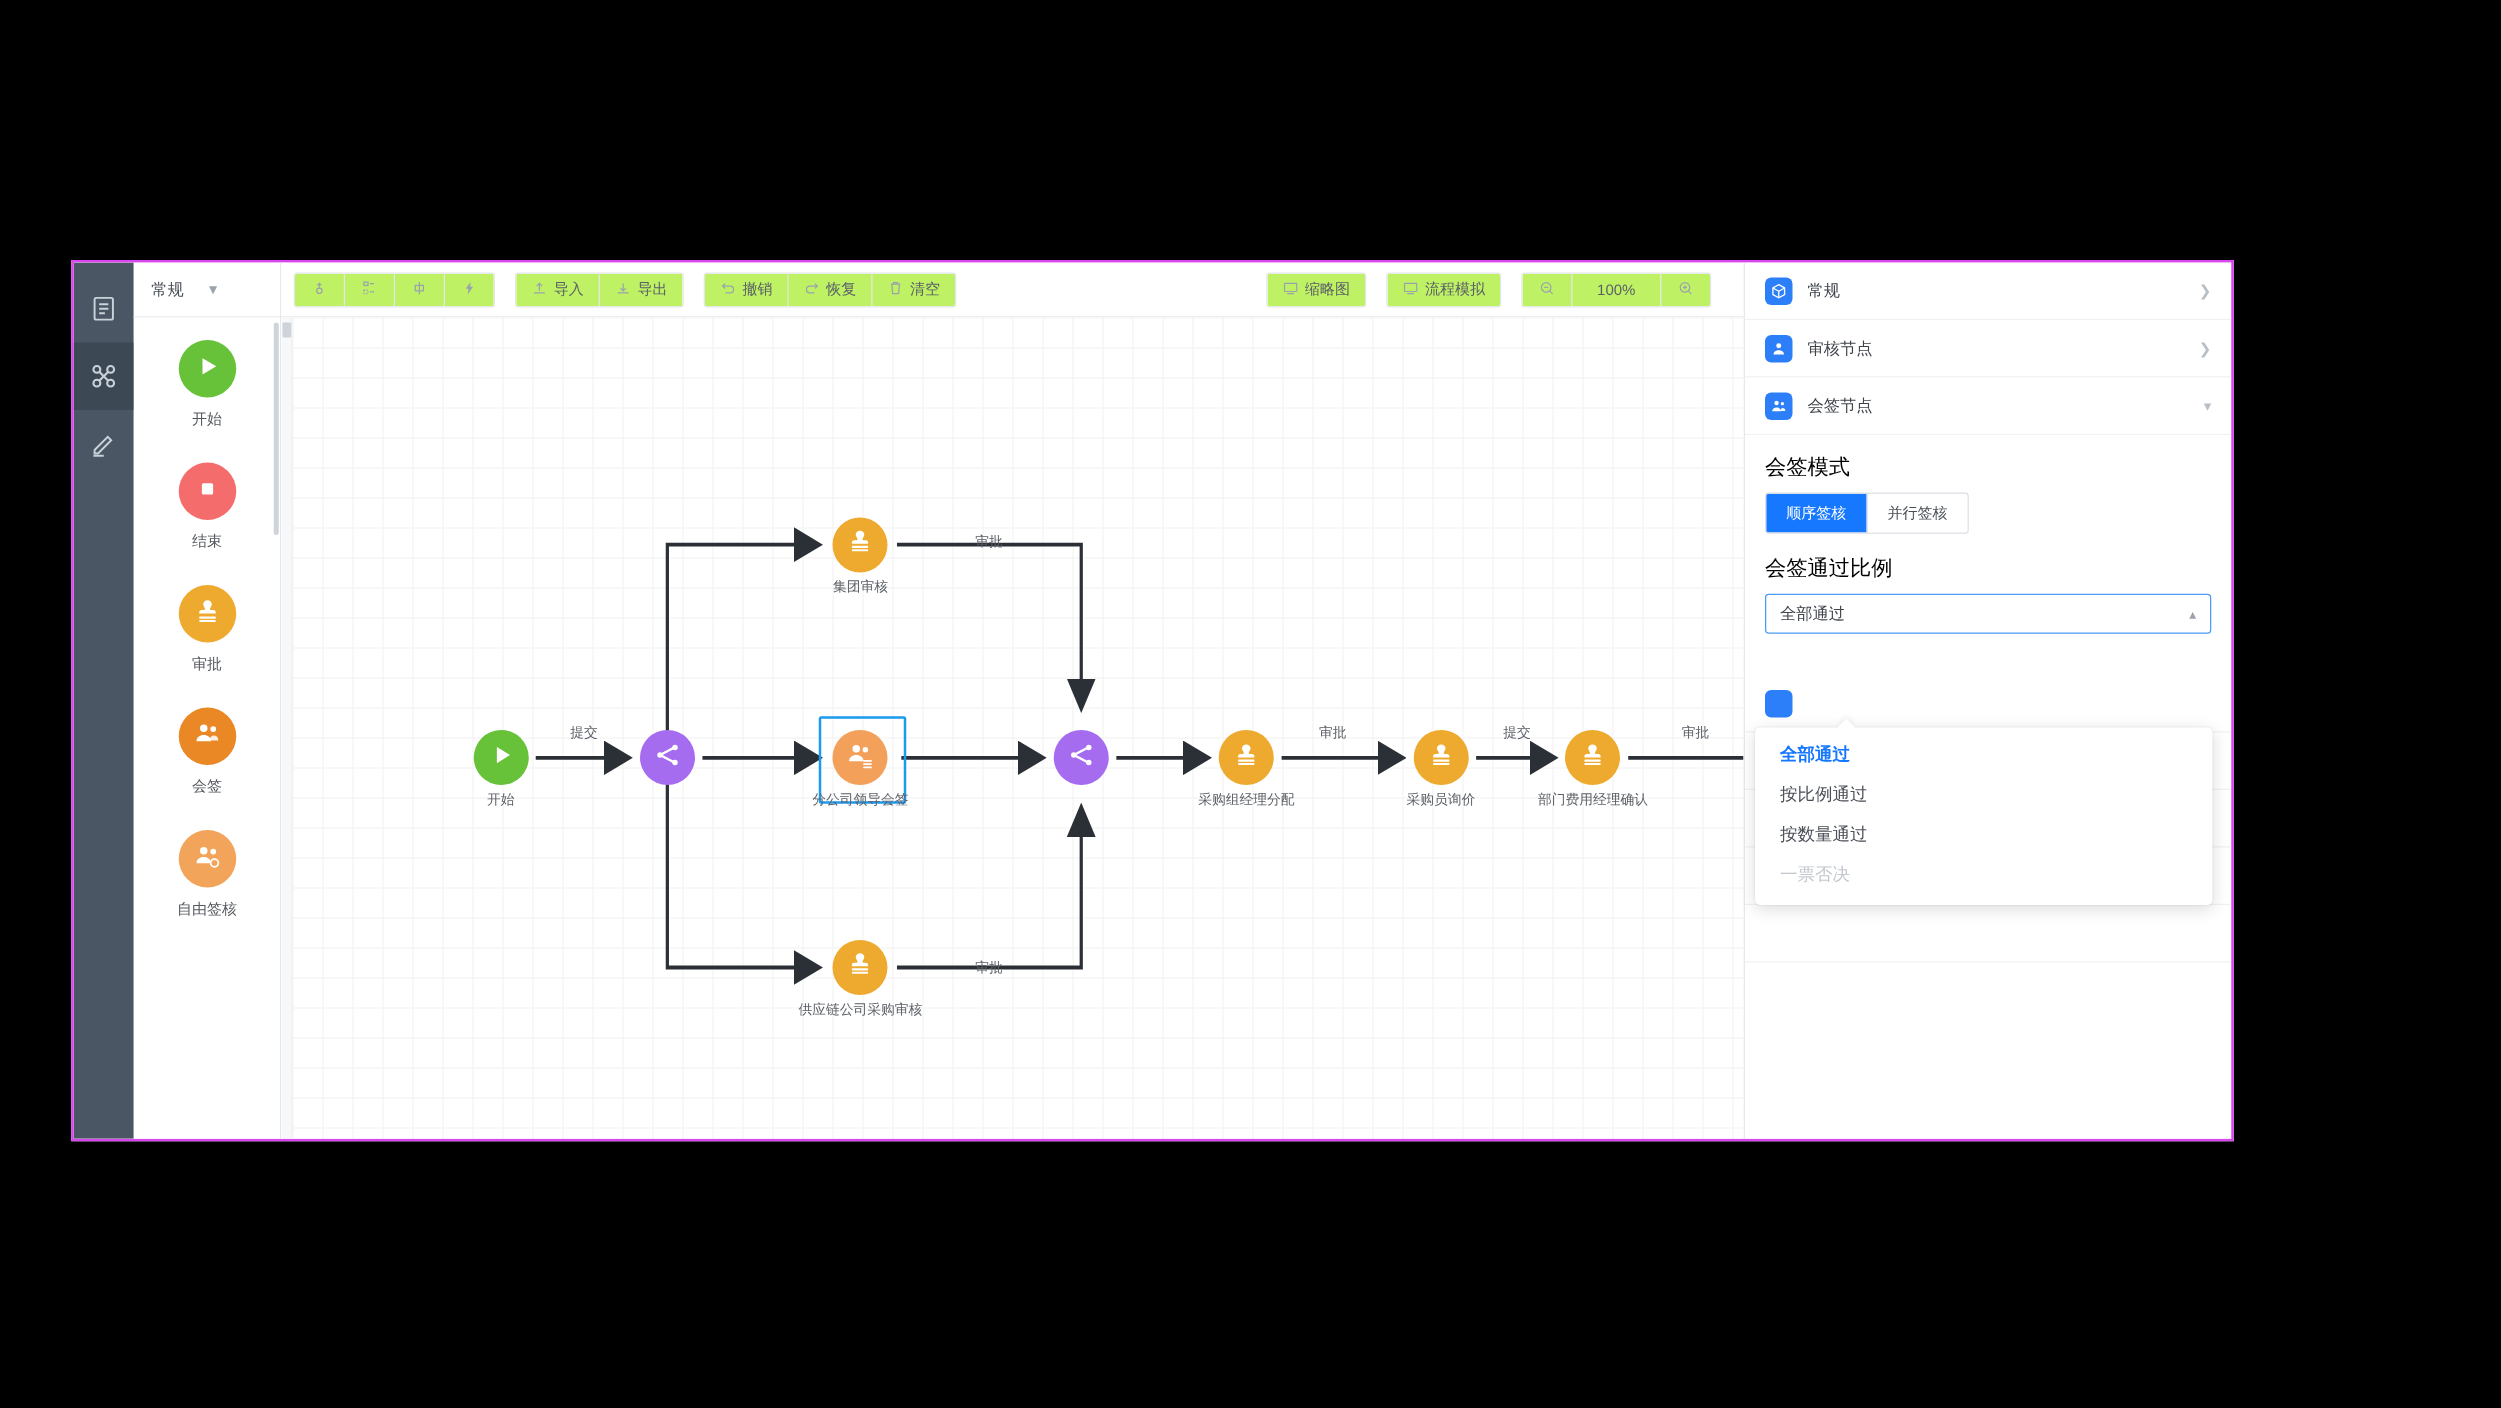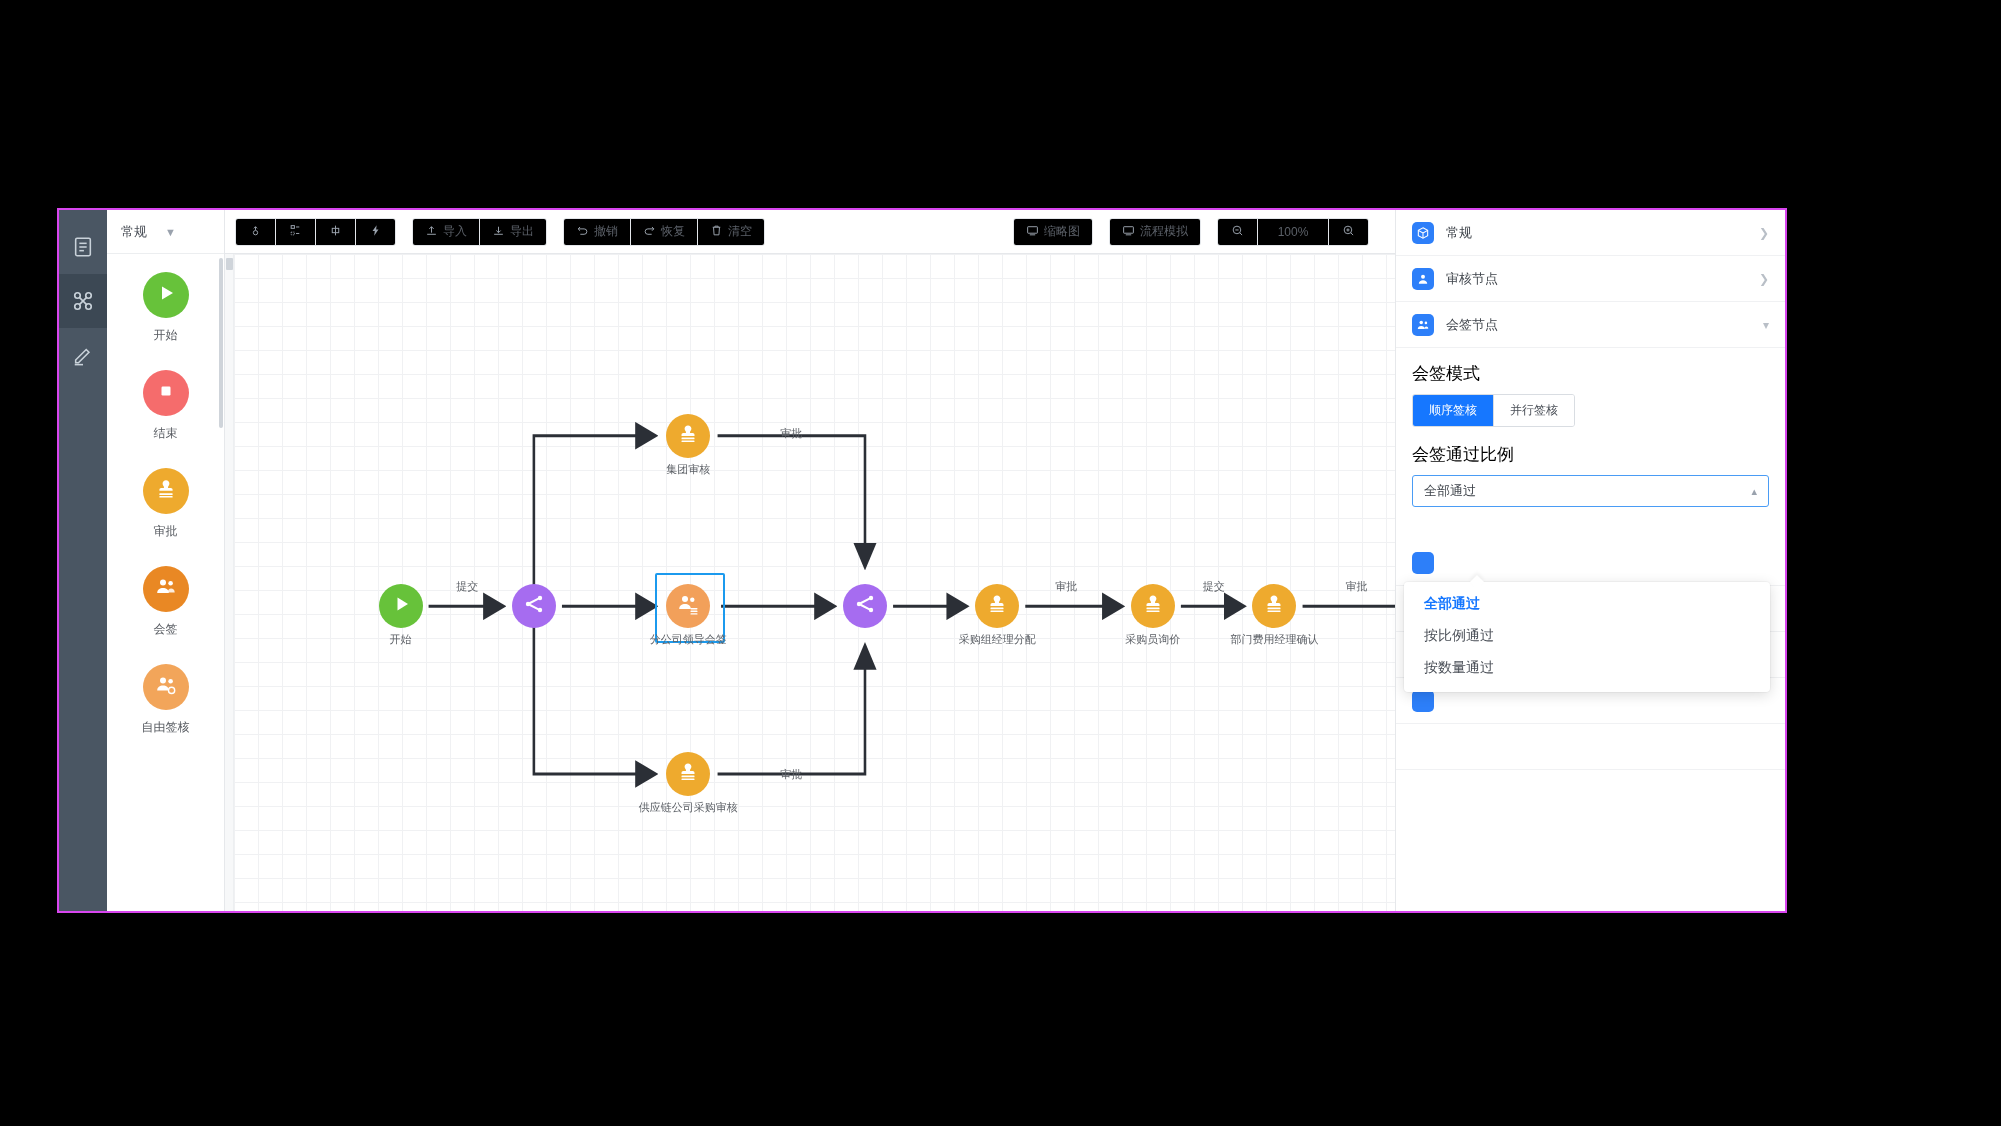--- a/index.html
+++ b/index.html
@@ -108,21 +108,21 @@
     border-radius: 3px;
     overflow: hidden;
     margin-right: 16px;
     height: 28px;
   }
   .tb-btn {
     display: flex; align-items: center; justify-content: center;
     gap: 5px;
     padding: 0 12px;
     height: 100%;
-    background: #000000;
+    background: #bef264;
     border-right: 1px solid #e3e6ea;
     font-size: 12px; color: #5b6068;
     cursor: pointer; white-space: nowrap;
   }
   .tb-btn:last-child { border-right: none; }
   .tb-btn.icon-only { padding: 0 13px; }
   .tb-btn svg { width: 13px; height: 13px; color: #9aa2ad; }
   .tb-btn .zoomval { min-width: 46px; text-align:center; color:#5b6068; }
   .tb-spacer { flex: 1; }
   #toolbar-right { display: flex; align-items: center; }
@@ -760,15 +760,16 @@
       <div class="ghost-row">
         <span class="prop-icon"></span>
       </div>
       <div class="ghost-row"></div>
     </div>
 
     <div id="dropdown">
       <div class="dd-item selected">全部通过</div>
       <div class="dd-item">按比例通过</div>
       <div class="dd-item">按数量通过</div>
+      <div class="dd-item disabled">一票否决</div>
     </div>
   </div>
 </div>
 
 </body></html>

